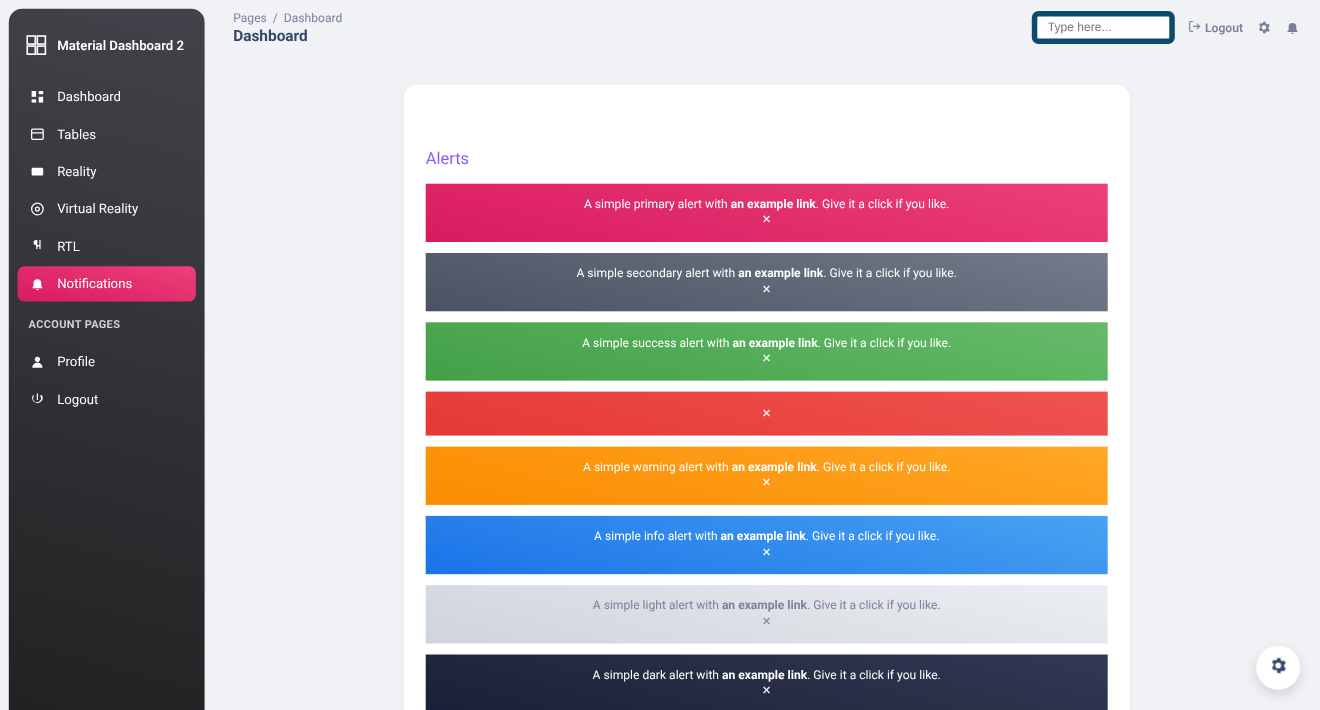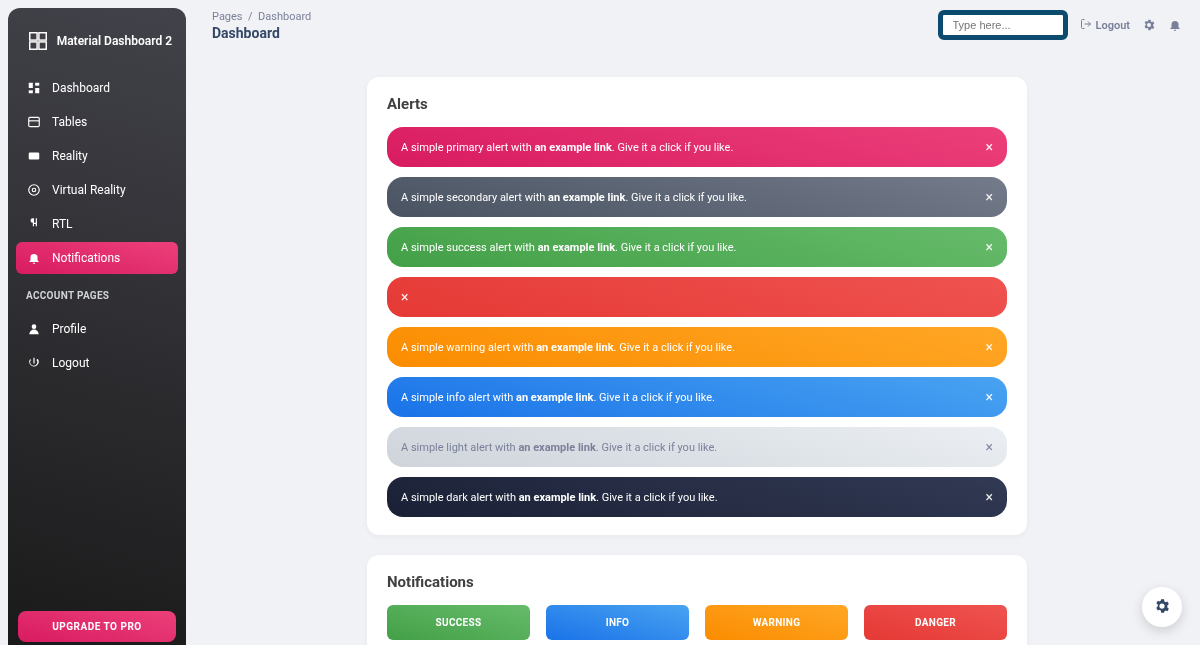--- a/index.html
+++ b/index.html
@@ -13,21 +13,21 @@
 .sidebar {
   width: 178px;
   margin: 8px;
   background: linear-gradient(195deg, #42424a 0%, #191919 100%);
   border-radius: 12px;
   color: #fff;
   display: flex;
   flex-direction: column;
   padding: 12px 0;
 }
-.brand { display: flex; align-items: center; gap: 8px; padding: 10px 14px 14px; font-size: 12px; font-weight: 600; justify-content: flex-end; }
+.brand { display: flex; align-items: center; gap: 8px; padding: 10px 14px 14px; font-size: 12px; font-weight: 600; }
 .brand-icon { width: 22px; height: 22px; display:flex; align-items:center; justify-content:center; }
 .nav-list { display: flex; flex-direction: column; gap: 2px; padding: 6px 8px; }
 .nav-item {
   display: flex; align-items: center; gap: 10px;
   padding: 8px 10px; border-radius: 6px;
   cursor: pointer; font-size: 12px; color: #fff;
 }
 .nav-item.active { background: linear-gradient(195deg, #EC407A, #D81B60); }
 .nav-icon { width: 16px; height: 16px; display:flex; align-items:center; justify-content:center; flex-shrink:0; }
 .nav-section { font-size: 10px; font-weight: 700; color: #cfd3d8; padding: 10px 18px 6px; letter-spacing: 0.3px; }
@@ -46,27 +46,27 @@
 .top-actions { display: flex; align-items: center; gap: 12px; }
 .search-input {
   width: 130px; height: 30px; padding: 0 10px;
   border: 5px solid #0c4a6e; border-radius: 6px;
   font-size: 11px; color: #495057; background: #fff;
 }
 .top-link { display:flex; align-items:center; gap:4px; color:#7b809a; font-size:11px; font-weight:600; cursor:pointer; }
 .top-icon { width:14px; height:14px; color:#7b809a; cursor:pointer; }
 .content { max-width: 660px; margin: 36px auto 0; display:flex; flex-direction:column; gap:20px; }
 .card { background:#fff; border-radius:12px; padding:18px 20px; box-shadow: 0 2px 6px rgba(0,0,0,0.04); }
-.card-title { font-size:15px; font-weight:700; color:#404040; margin-bottom:14px; }
+.card-title { font-size:15px; font-weight:400; color:#8b5cf6; margin-bottom:14px;margin-top:40px; }
 .card-sub { font-size:11px; color:#7b809a; margin-bottom:16px; }
 .card-sub a { color:#344767; text-decoration:none; }
 .alert {
   display:flex; align-items:center; justify-content:space-between;
-  padding:12px 14px; border-radius:16px; margin-bottom:10px;
-  color:#fff; font-size:11px;
+  padding:12px 14px; border-radius:0; margin-bottom:10px;
+  color:#fff; font-size:11px;flex-direction:column;
 }
 .alert:last-child { margin-bottom:0; }
 .alert-text strong { font-weight:700; }
 .alert-close { cursor:pointer; font-size:14px; opacity:0.9; }
 .alert-primary   { background: linear-gradient(195deg, #EC407A, #D81B60); }
 .alert-secondary { background: linear-gradient(195deg, #747b8a, #495361); }
 .alert-success   { background: linear-gradient(195deg, #66BB6A, #43A047); }
 .alert-danger    { background: linear-gradient(195deg, #EF5350, #E53935); }
 .alert-warning   { background: linear-gradient(195deg, #FFA726, #FB8C00); }
 .alert-info      { background: linear-gradient(195deg, #49a3f1, #1A73E8); }

